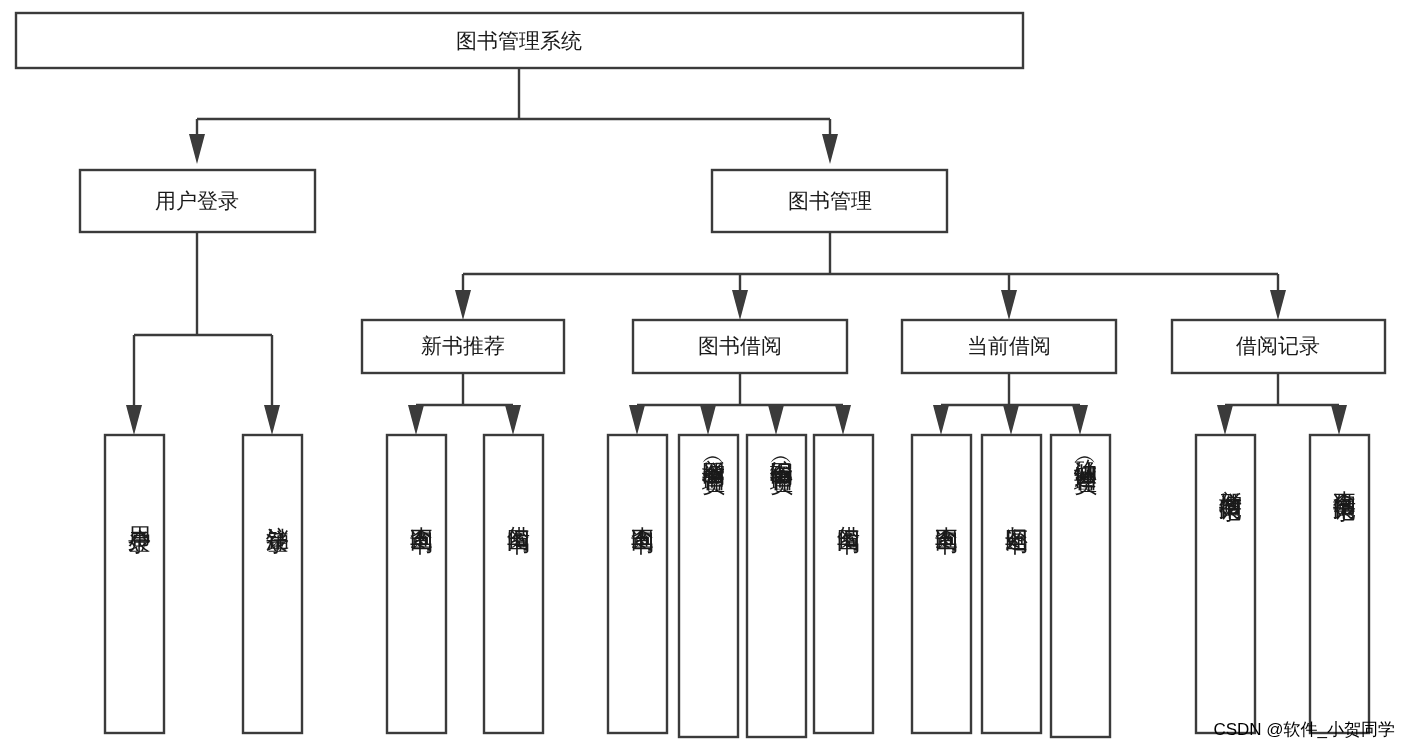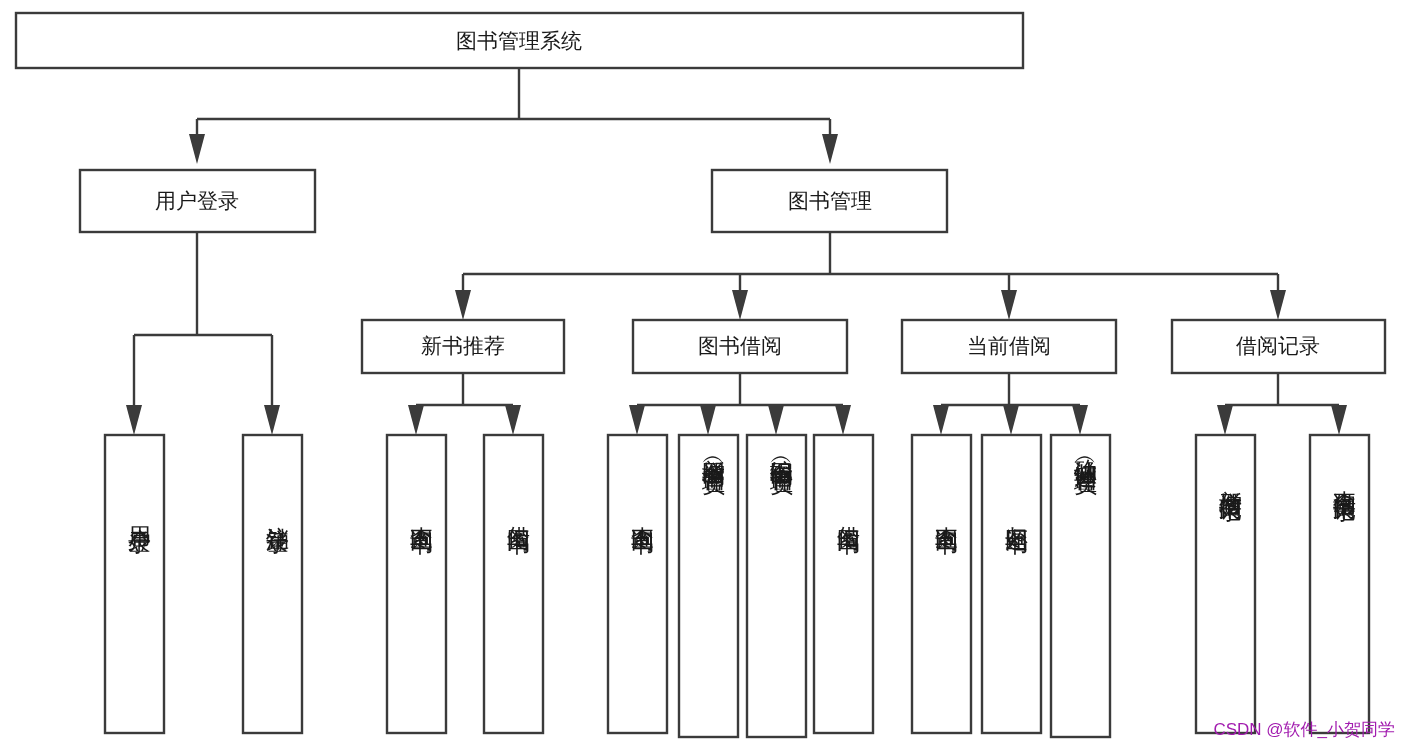--- a/index.html
+++ b/index.html
@@ -53,21 +53,21 @@
     text-anchor: middle;
     writing-mode: vertical-rl;
     letter-spacing: 2px;
   }
   .watermark {
     position: absolute;
     right: 10px;
     bottom: 6px;
     font-family: "Liberation Sans", "DejaVu Sans", sans-serif;
     font-size: 17px;
-    color: #a21caf;
+    color: #000000;
     white-space: nowrap;
     pointer-events: none;
   }
 </style>
 </head>
 <body>
 
 <div id="diagram-root">
 
   <svg class="flow" viewBox="0 0 1405 747" xmlns="http://www.w3.org/2000/svg">

